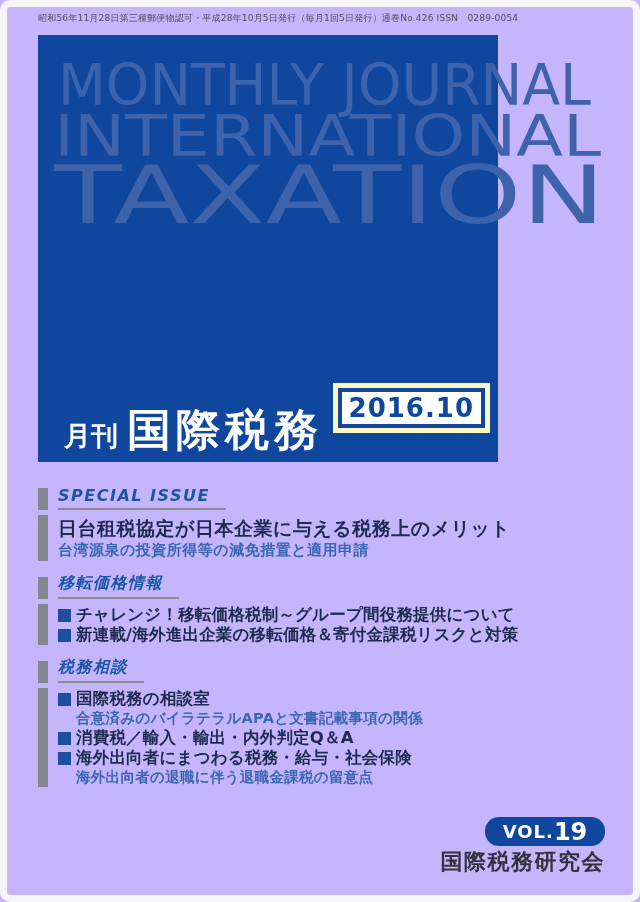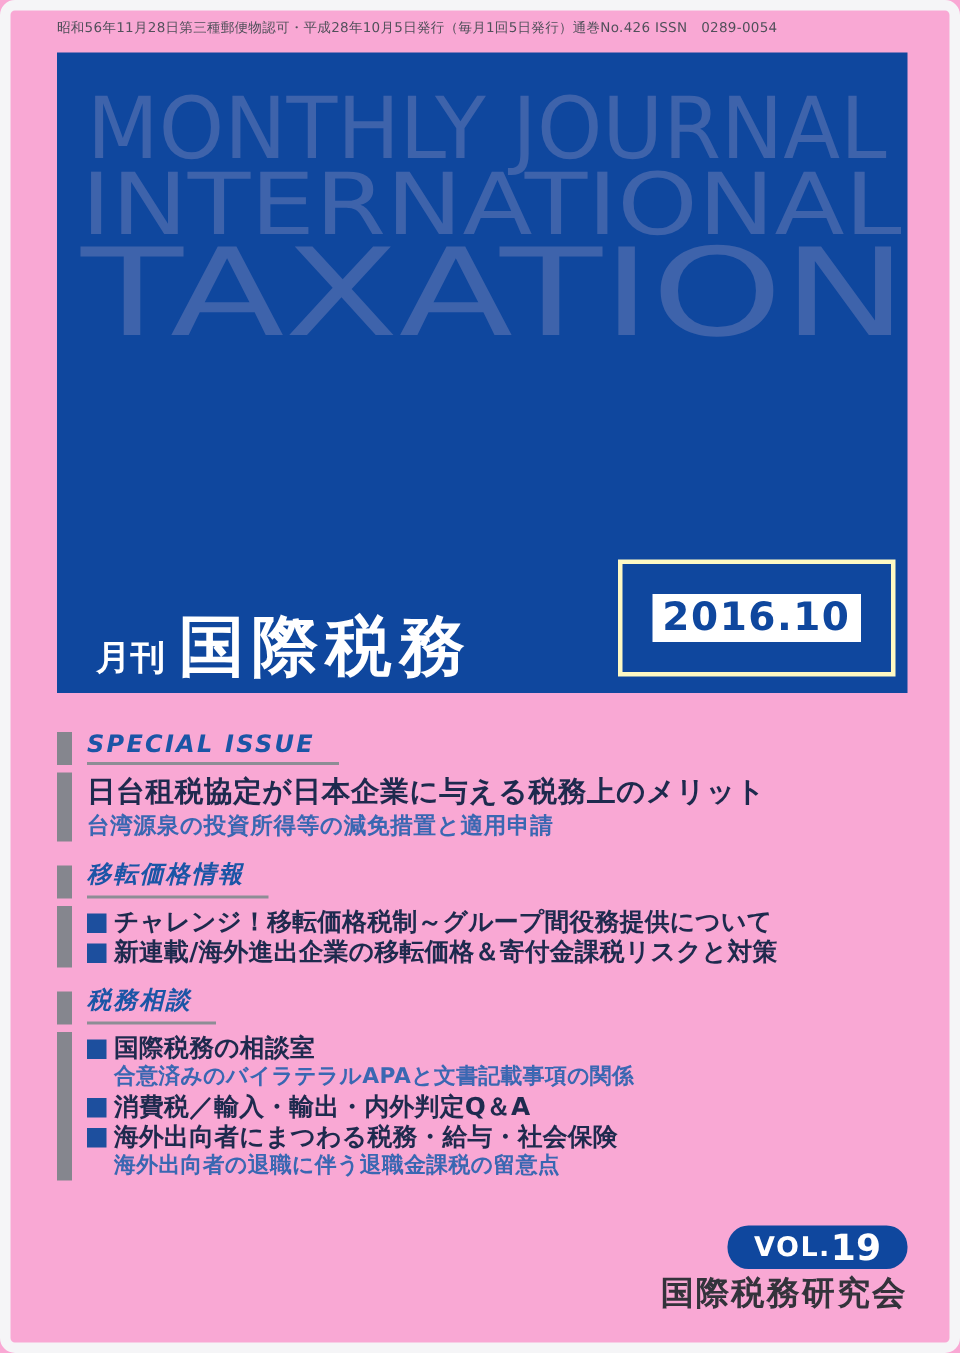--- a/index.html
+++ b/index.html
@@ -1,46 +1,46 @@
 <!DOCTYPE html>
 <html><head>
 <meta charset="utf-8">
 <style>
   html,body{margin:0;padding:0;background:#f5f5f7;}
   .page{
     position:relative;width:640px;height:902px;margin:0 auto;
-    background:#f9a8d4;overflow:hidden;
+    background:#c4b5fd;overflow:hidden;
     font-family:"DejaVu Sans","Liberation Sans",sans-serif;
   }
   .frame{
     position:absolute;inset:0;border:7px solid #f5f5f7;border-radius:10px;
     pointer-events:none;z-index:50;
   }
   .top-print{
     position:absolute;left:38px;top:12px;font-size:9px;color:#50505a;
     letter-spacing:0.2px;white-space:nowrap;
   }
   .blue-panel{
-    position:absolute;left:38px;top:35px;width:567px;height:427px;
+    position:absolute;left:38px;top:35px;width:460px;height:427px;
     background:#0f479e;
   }
   .wm{position:absolute;left:0;top:8px;pointer-events:none;}
   .wm text{fill:#3e63ab;font-family:"DejaVu Sans","Liberation Sans",sans-serif;}
   .wm-l12{font-size:57px;}
   .wm-l3{font-size:81px;}
   .title-row{
     position:absolute;left:26px;bottom:8px;display:flex;align-items:baseline;
   }
-  .kanji-prefix{font-size:23px;font-weight:bold;color:#ffffff;margin-right:9px;margin-top:11px;}
+  .kanji-prefix{font-size:27px;font-weight:bold;color:#ffffff;margin-right:9px;margin-top:11px;}
   .kanji-title{
     font-size:44px;font-weight:bold;color:#ffffff;letter-spacing:5px;
     line-height:1;white-space:nowrap;
   }
   .date-box{
-    position:absolute;right:8px;bottom:11px;border:3px solid #fef9c3;padding:20px;
+    position:absolute;right:8px;bottom:29px;border:5px solid #fef9c3;padding:4px;
   }
   .date-inner{
     background:#ffffff;color:#0f479e;font-size:26px;font-weight:bold;
     padding:0 7px;line-height:32px;letter-spacing:1px;
   }
   .sections{position:absolute;left:38px;top:484px;width:567px;}
   .section{margin-bottom:10px;}
   .sec-header{display:flex;align-items:flex-end;margin-bottom:5px;}
   .bar{width:10px;flex:0 0 10px;background:#85868e;}
   .hdr-bar{height:22px;}

